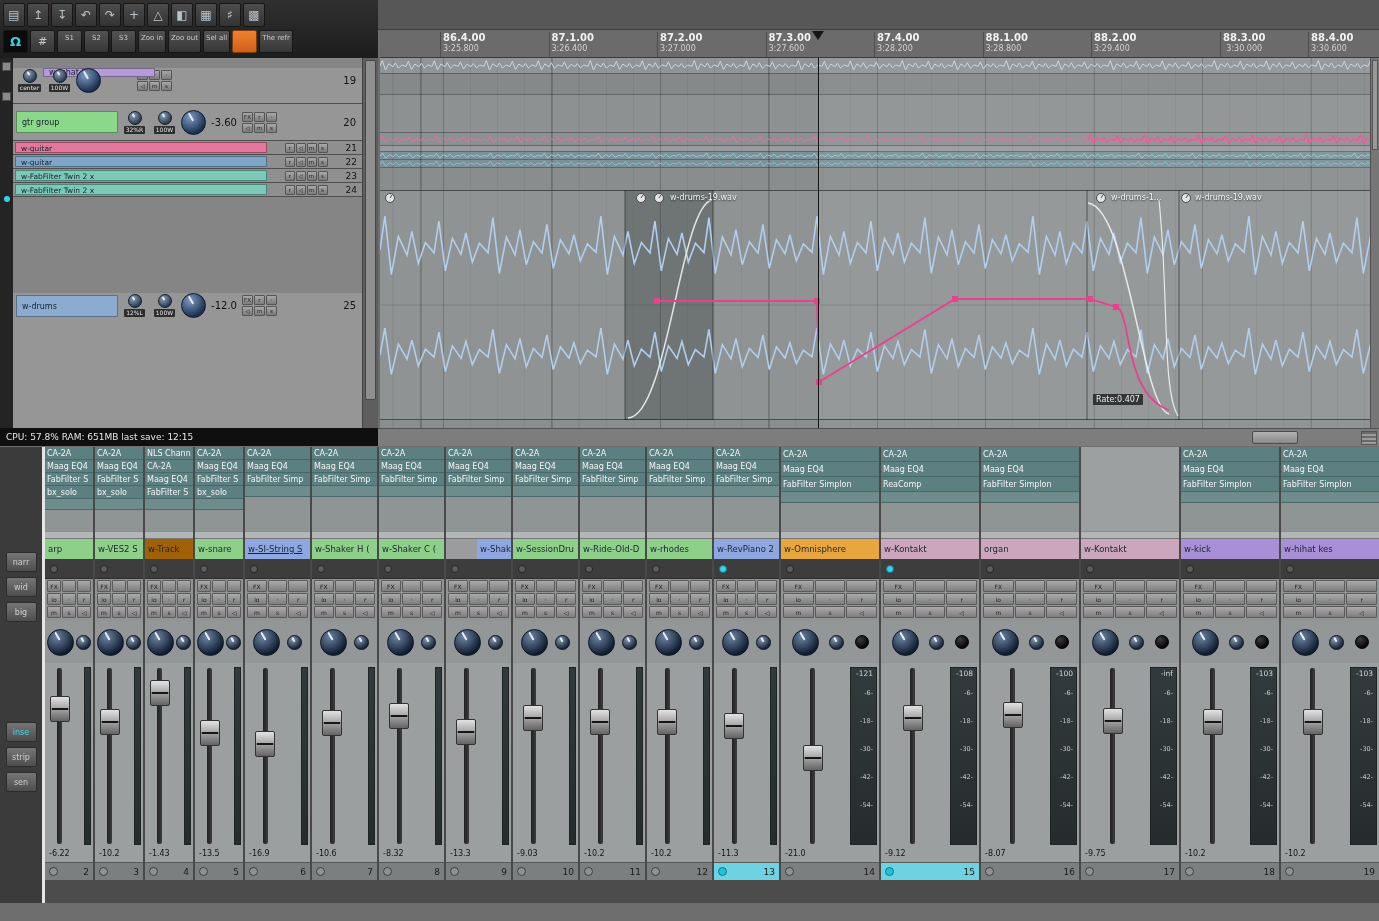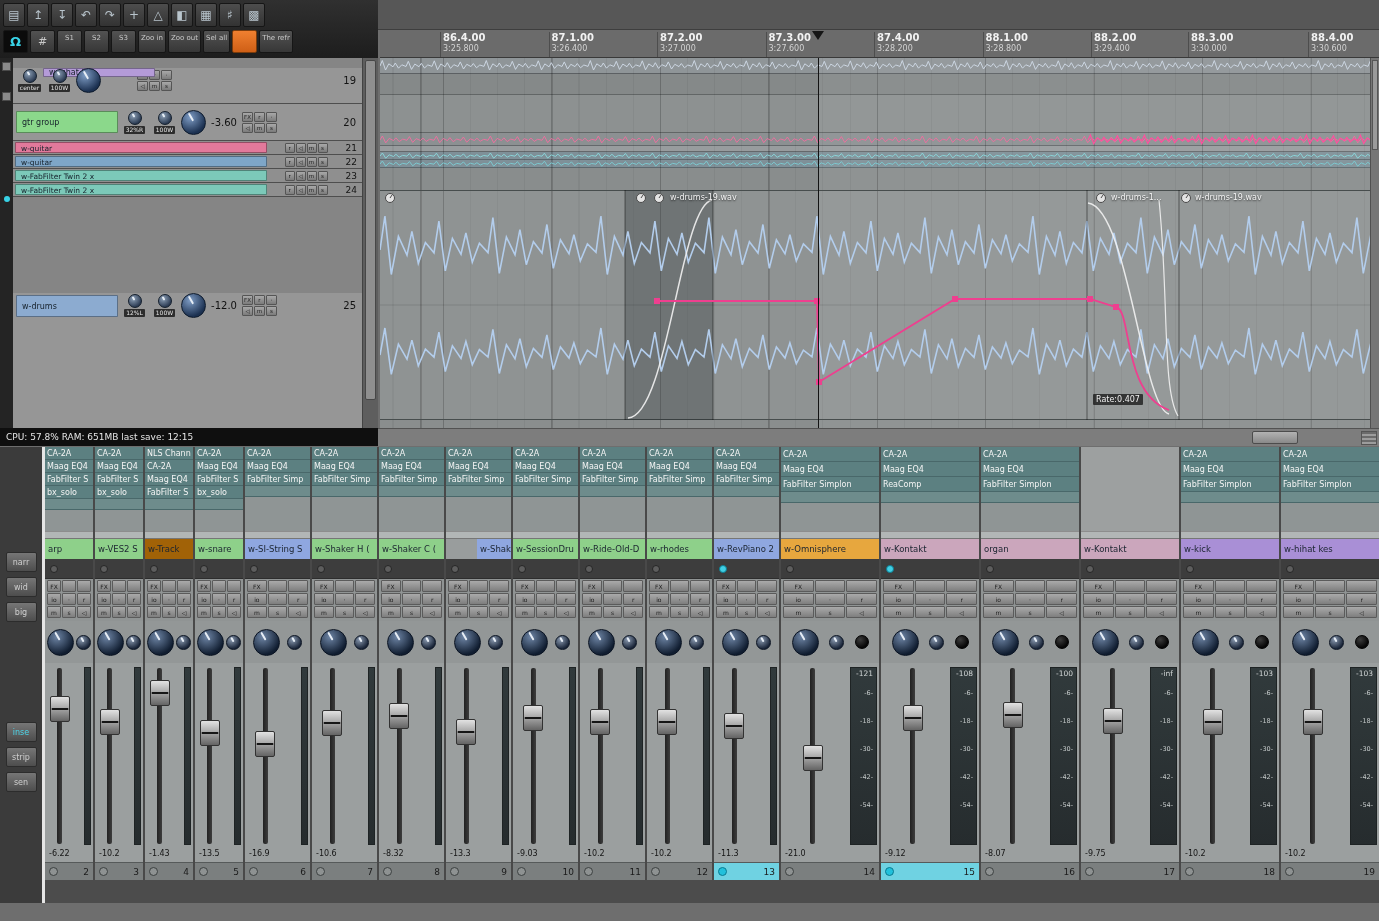--- a/index.html
+++ b/index.html
@@ -199,21 +199,21 @@
         <span class="time">3:28.200</span>
       </div>
       <div class="tick" style="left: 605.5px;">
         <span class="bar">88.1.00</span>
         <span class="time">3:28.800</span>
       </div>
       <div class="tick" style="left: 714px;">
         <span class="bar">88.2.00</span>
         <span class="time">3:29.400</span>
       </div>
-      <div class="tick" style="left: 811px;">
+      <div class="tick" style="left: 843px; text-align: center;">
         <span class="bar">88.3.00</span>
         <span class="time">3:30.000</span>
       </div>
       <div class="tick" style="left: 931px;">
         <span class="bar">88.4.00</span>
         <span class="time">3:30.600</span>
       </div>
     </div>
 
   <div class="tcp">
@@ -646,21 +646,21 @@
           </div>
         </div>
         <div class="strip w67">
           <div class="fxarea">
             <div class="fxslot">CA-2A</div>
             <div class="fxslot">Maag EQ4</div>
             <div class="fxslot">FabFilter Simp</div>
             <div class="fxslot empty"></div>
           </div>
           <div class="insrow"></div>
-          <div class="chip2" style="background: rgb(143, 167, 224);">w-SI-String S</div>
+          <div class="chip2" style="background: rgb(143, 167, 224); text-decoration: underline;">w-SI-String S</div>
           <div class="darkrow">
             <div class="dot"></div>
           </div>
           <div class="btnrows">
             <div class="brow">
               <div class="tb">FX</div>
               <div class="tb"></div>
               <div class="tb"></div>
             </div>
             <div class="brow">

